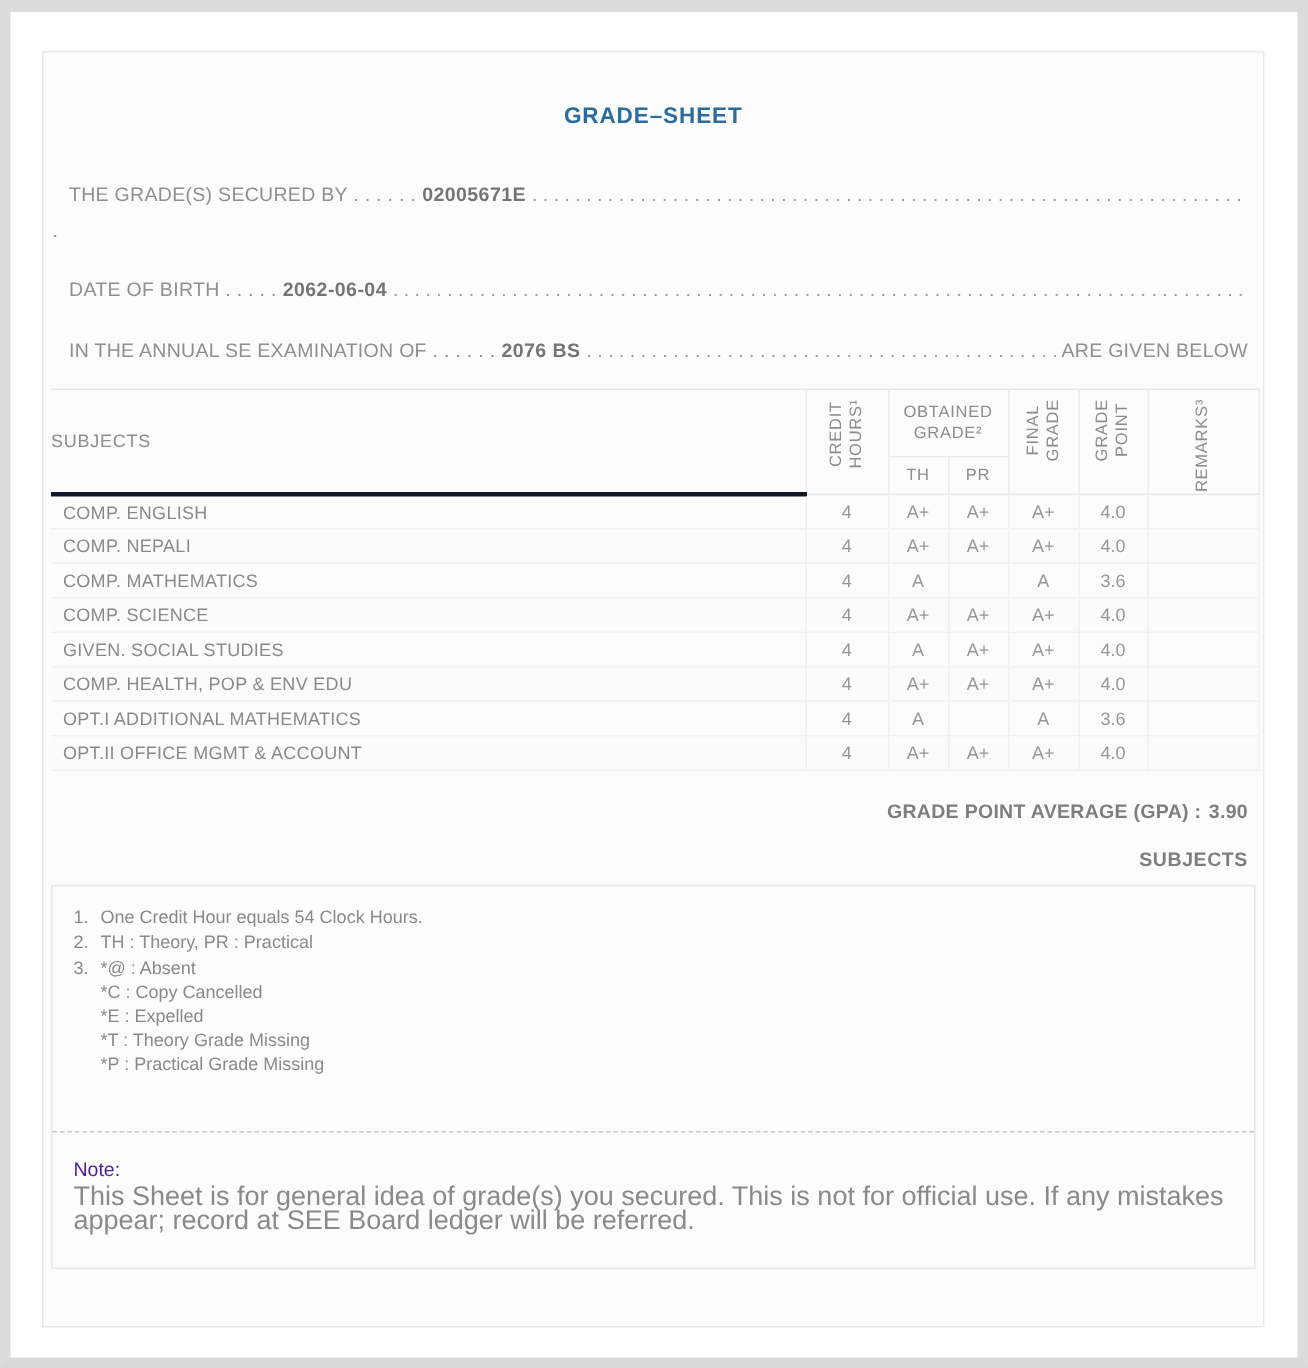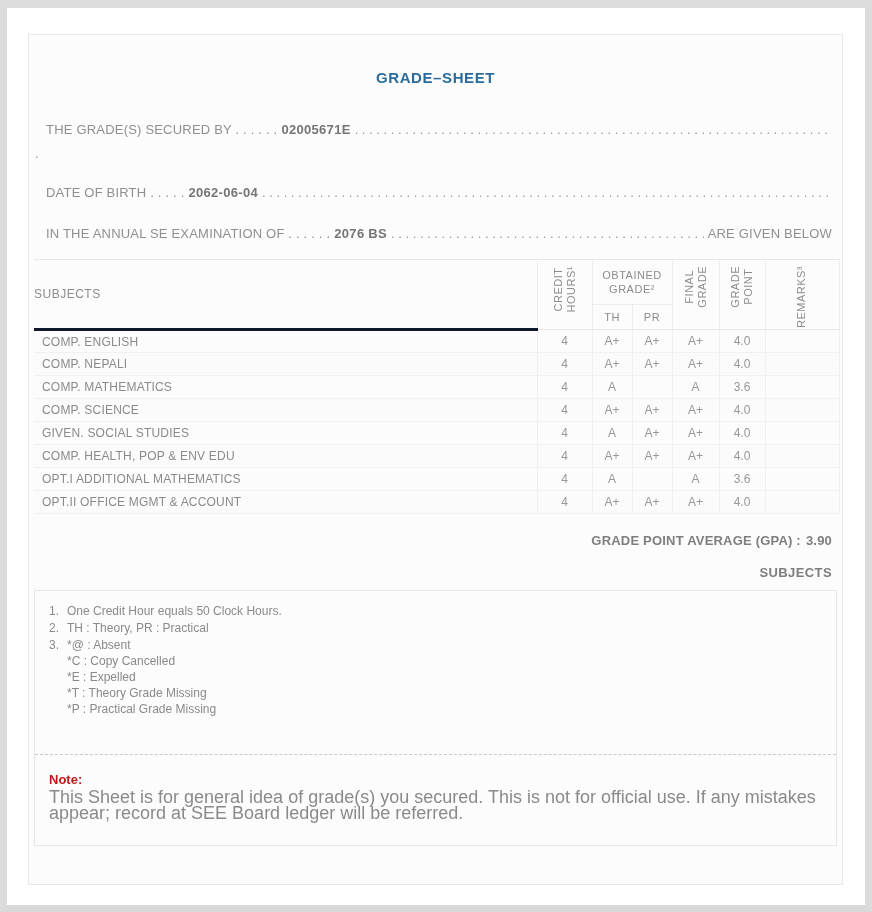--- a/index.html
+++ b/index.html
@@ -67,21 +67,21 @@
   .gpa-line .gpa-value { margin-left:5px; }
   .status-line { margin:17px 6px 0 0; text-align:right; font-size:13px;
                  font-weight:bold; color:#7e7e7e; letter-spacing:0.4px; }
 
   .notes-box { margin:10px 1px 0 1px; border:1px solid #e7e7e7; background:#fcfcfc;
                padding:12px 0 0 0; height:256px; }
   .fn { display:flex; margin:0 0 1px 14px; font-size:12px; color:#8a8a8a; line-height:16px; }
   .fn .m { flex:0 0 18px; text-align:left; }
   .fn .t { flex:1 1 auto; white-space:pre-line; }
   .dashed-divider { border:none; border-top:1px dashed #c8c8c8; margin:37px 0 0 0; }
-  .note-title { margin:17px 0 0 14px; font-size:13px; font-weight:bold; color:#b91c1c; }
+  .note-title { margin:17px 0 0 14px; font-size:13px; font-weight:normal; color:#4c1d95; }
   .note-text { margin:2px 16px 0 14px; font-size:18px; color:#8a8a8a; line-height:16px; }
 </style>
 </head>
 <body>
 
 <div class="screen">
   <div class="card">
 
     <h2 class="subtitle">GRADE–SHEET</h2>
 
@@ -220,21 +220,21 @@
     </table>
 
     <div class="gpa-line">
       <span>GRADE POINT AVERAGE (GPA) :</span><span class="gpa-value">3.90</span>
     </div>
     <div class="status-line">SUBJECTS</div>
 
     <div class="notes-box">
       <div class="fn">
         <span class="m">1.</span>
-        <span class="t">One Credit Hour equals 50 Clock Hours.</span>
+        <span class="t">One Credit Hour equals 54 Clock Hours.</span>
       </div>
       <div class="fn">
         <span class="m">2.</span>
         <span class="t">TH : Theory, PR : Practical</span>
       </div>
       <div class="fn">
         <span class="m">3.</span>
         <span class="t">*@ : Absent
 *C : Copy Cancelled
 *E : Expelled

